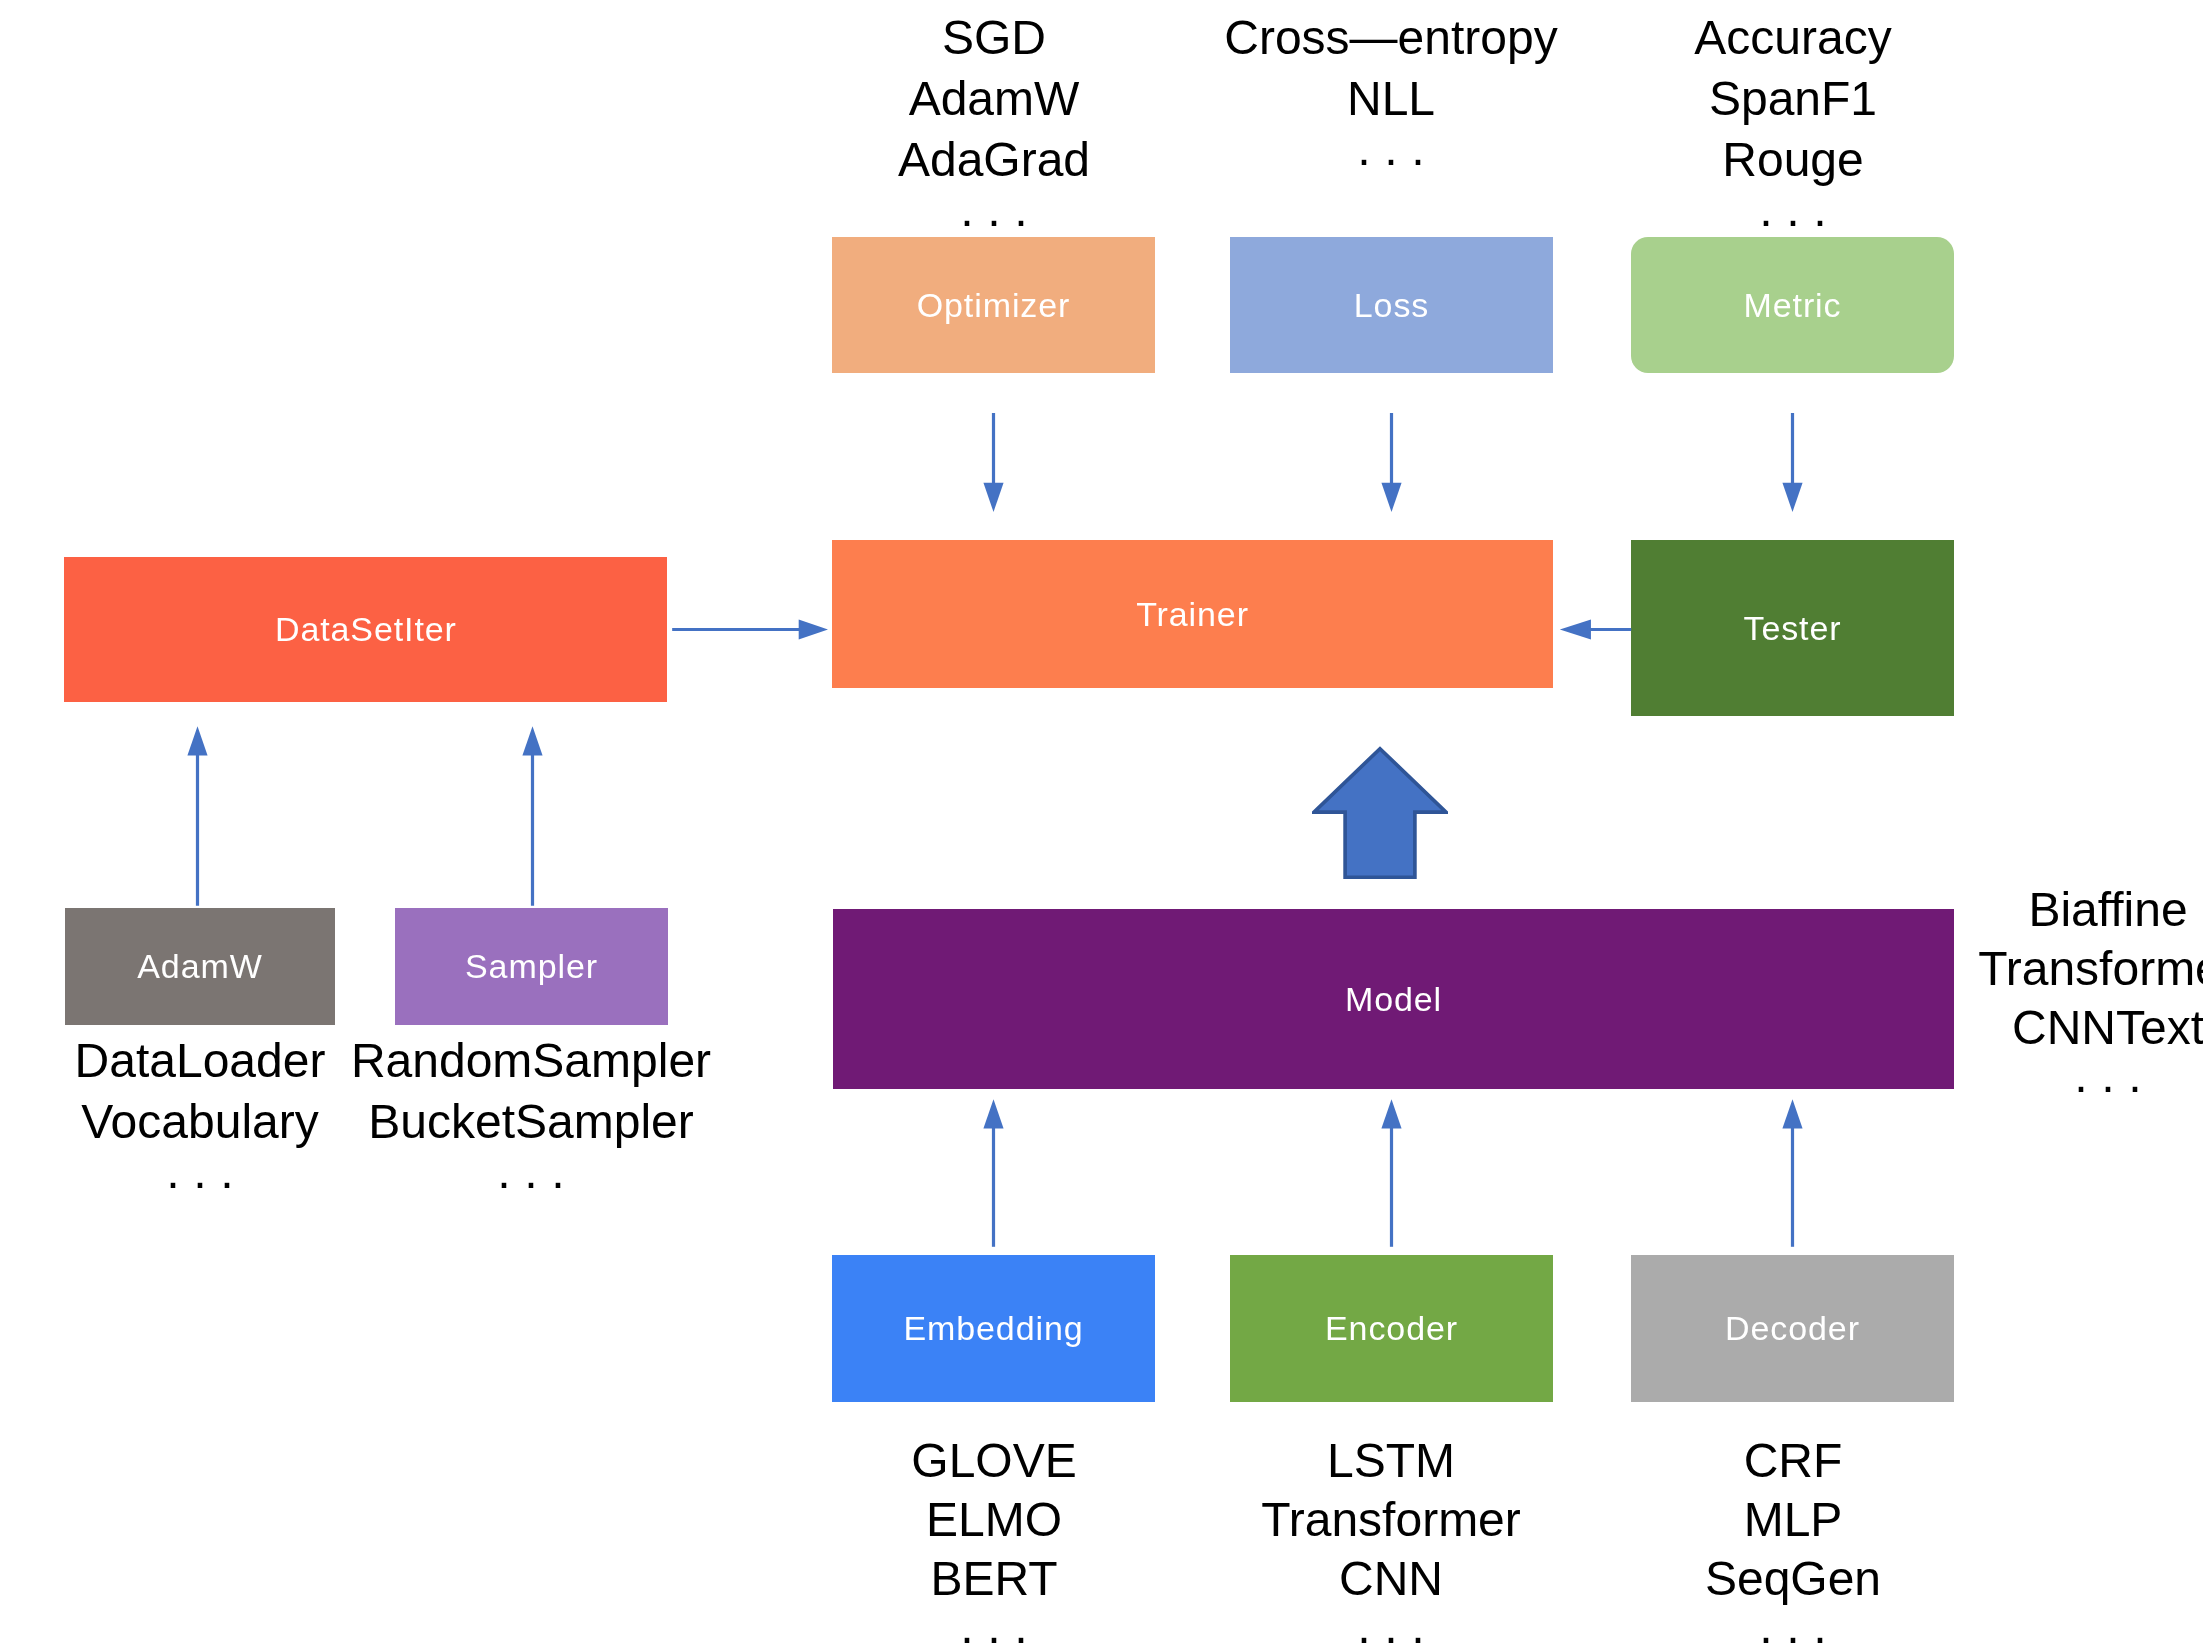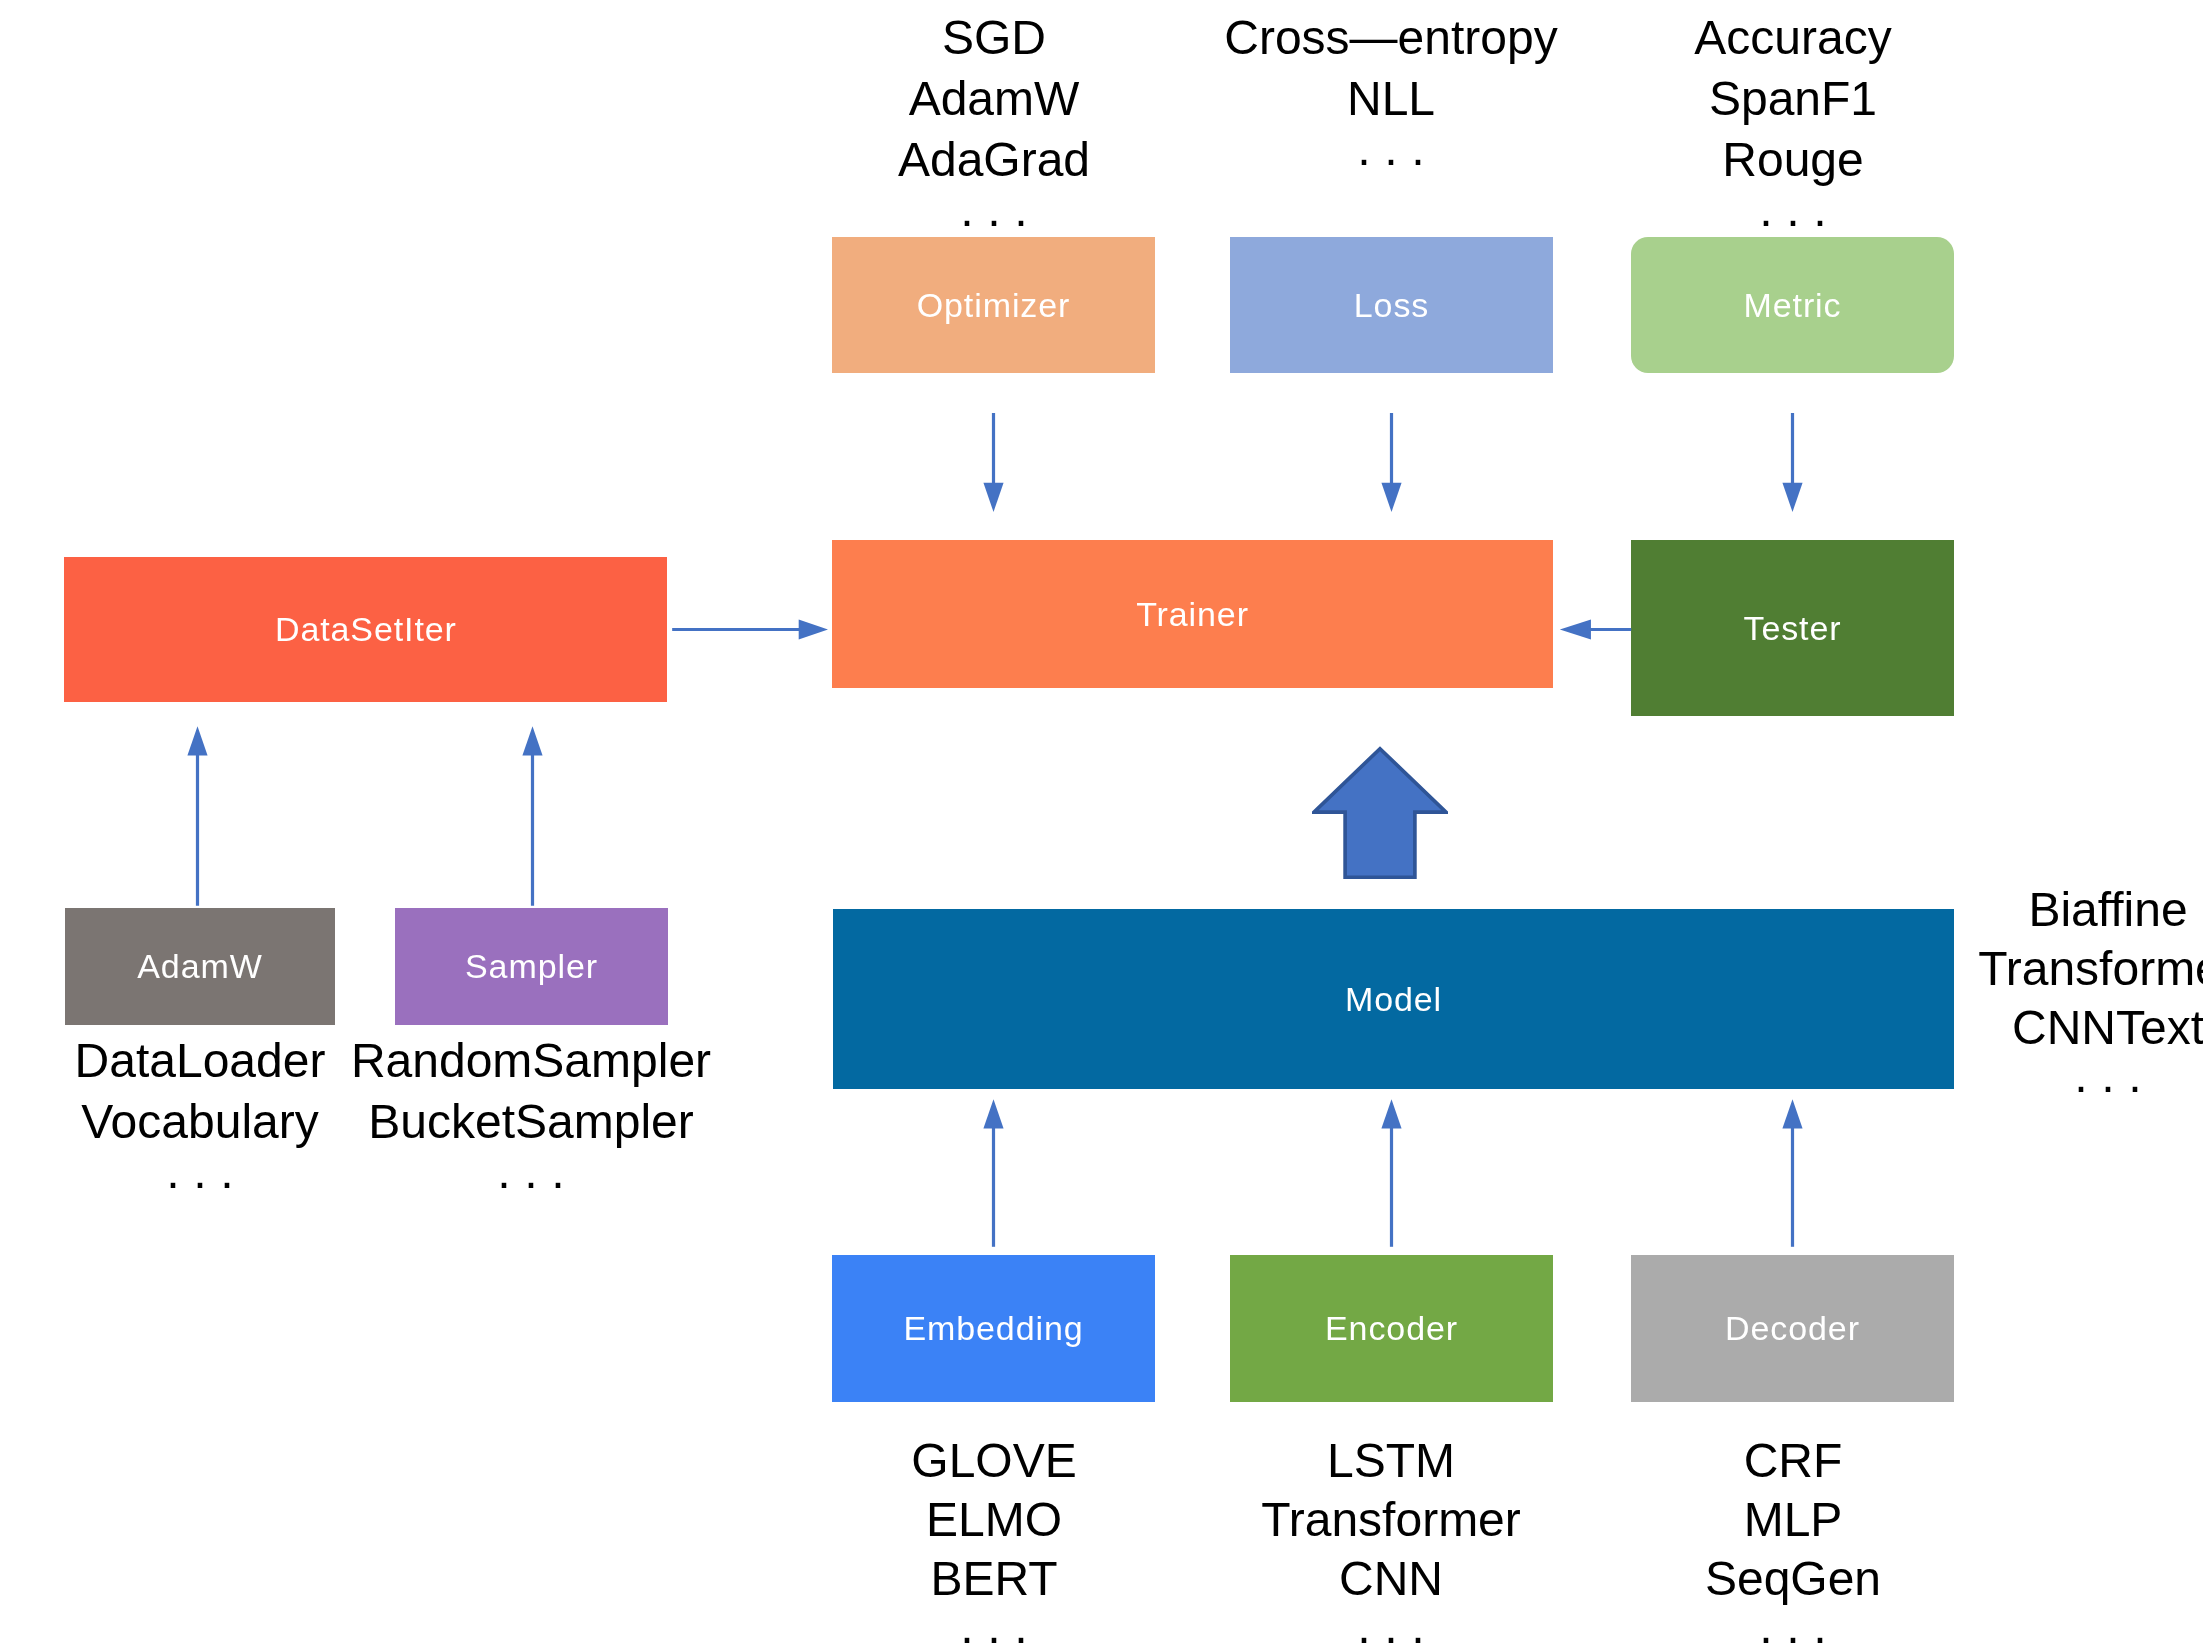--- a/index.html
+++ b/index.html
@@ -124,21 +124,21 @@
   <div class="list" style="left:485px;top:1030px;">
     <div class="line">RandomSampler</div>
     <div class="line">BucketSampler</div>
     <div class="line dots">···</div>
   </div>
 
   <svg class="block-arrow arrow" style="left:1266px;top:746px;" width="136" height="134" viewBox="0 0 148 146">
     <polygon points="74,3 146,72 112,72 112,143 36,143 36,72 2,72"></polygon>
   </svg>
 
-  <div class="box" style="left: 787px; top: 909px; width: 1121px; height: 180px; background-color: #0369a1; text-align: center;">
+  <div class="box" style="left: 787px; top: 909px; width: 1121px; height: 180px; background-color: #701a75; text-align: center;">
     <span>Model</span>
   </div>
 
   <div class="list tight" style="left:2062px;top:880px;">
     <div class="line">Biaffine</div>
     <div class="line">Transformer</div>
     <div class="line">CNNText</div>
     <div class="line dots">···</div>
   </div>
 

